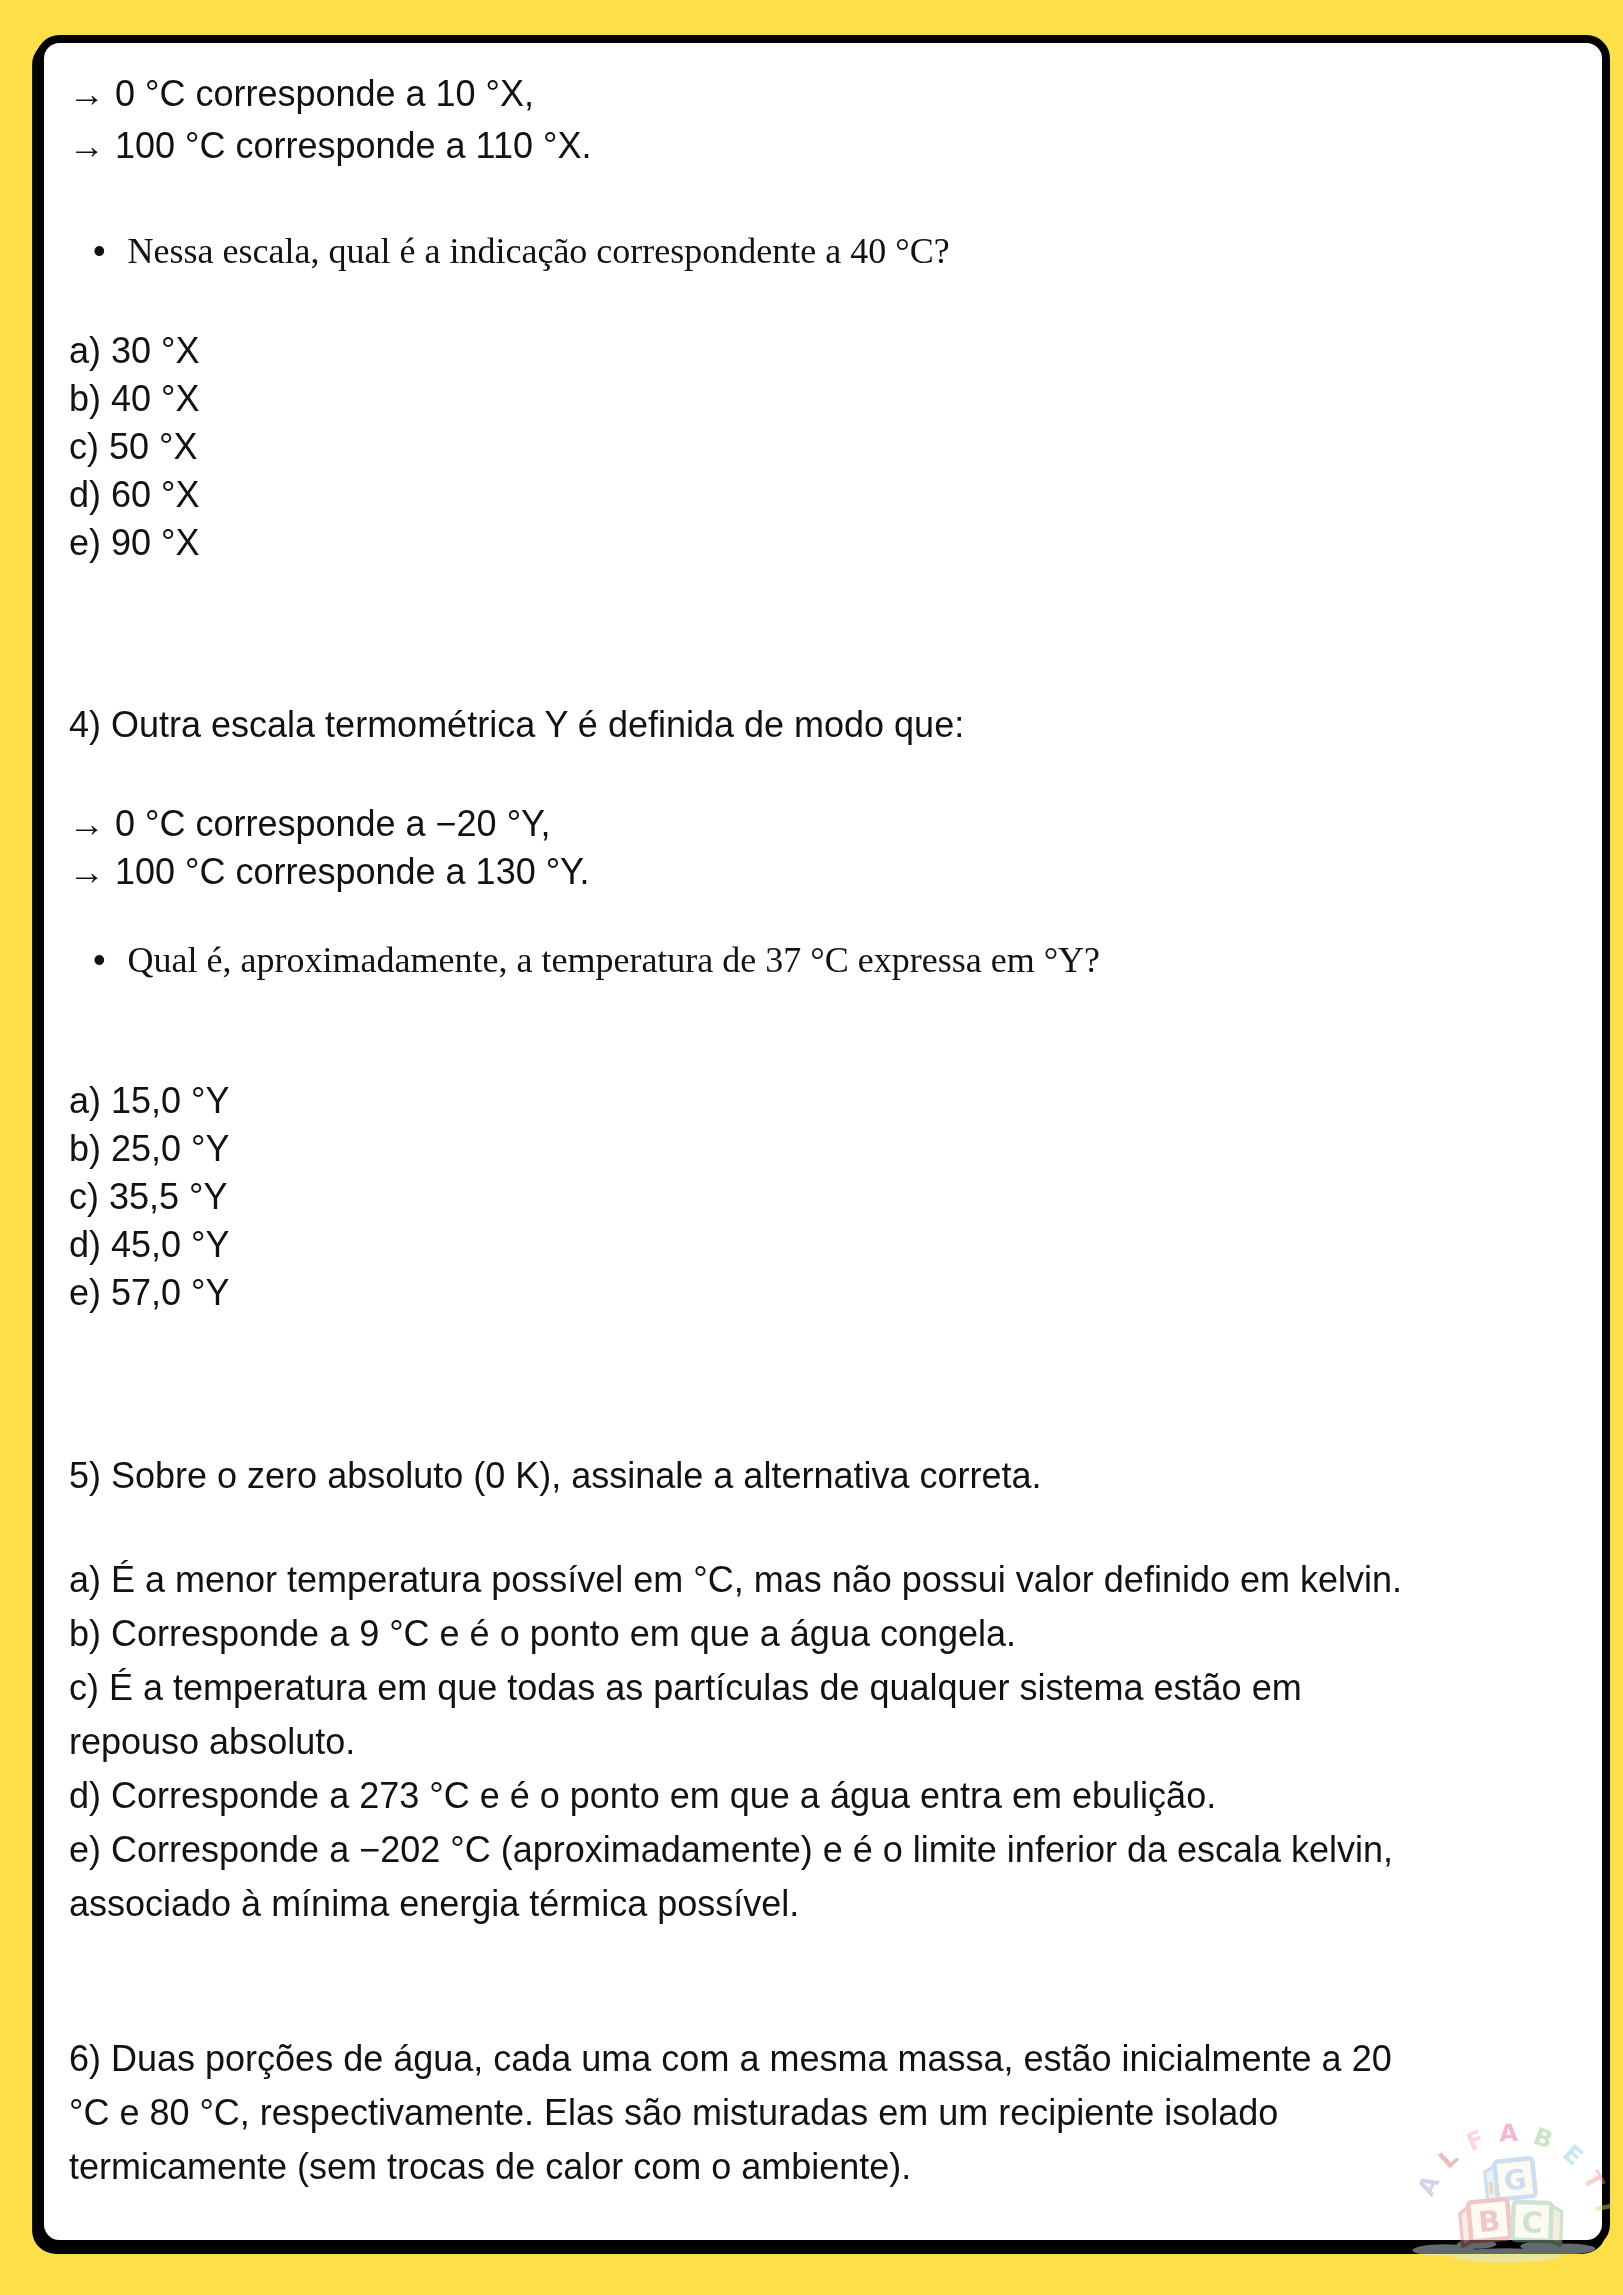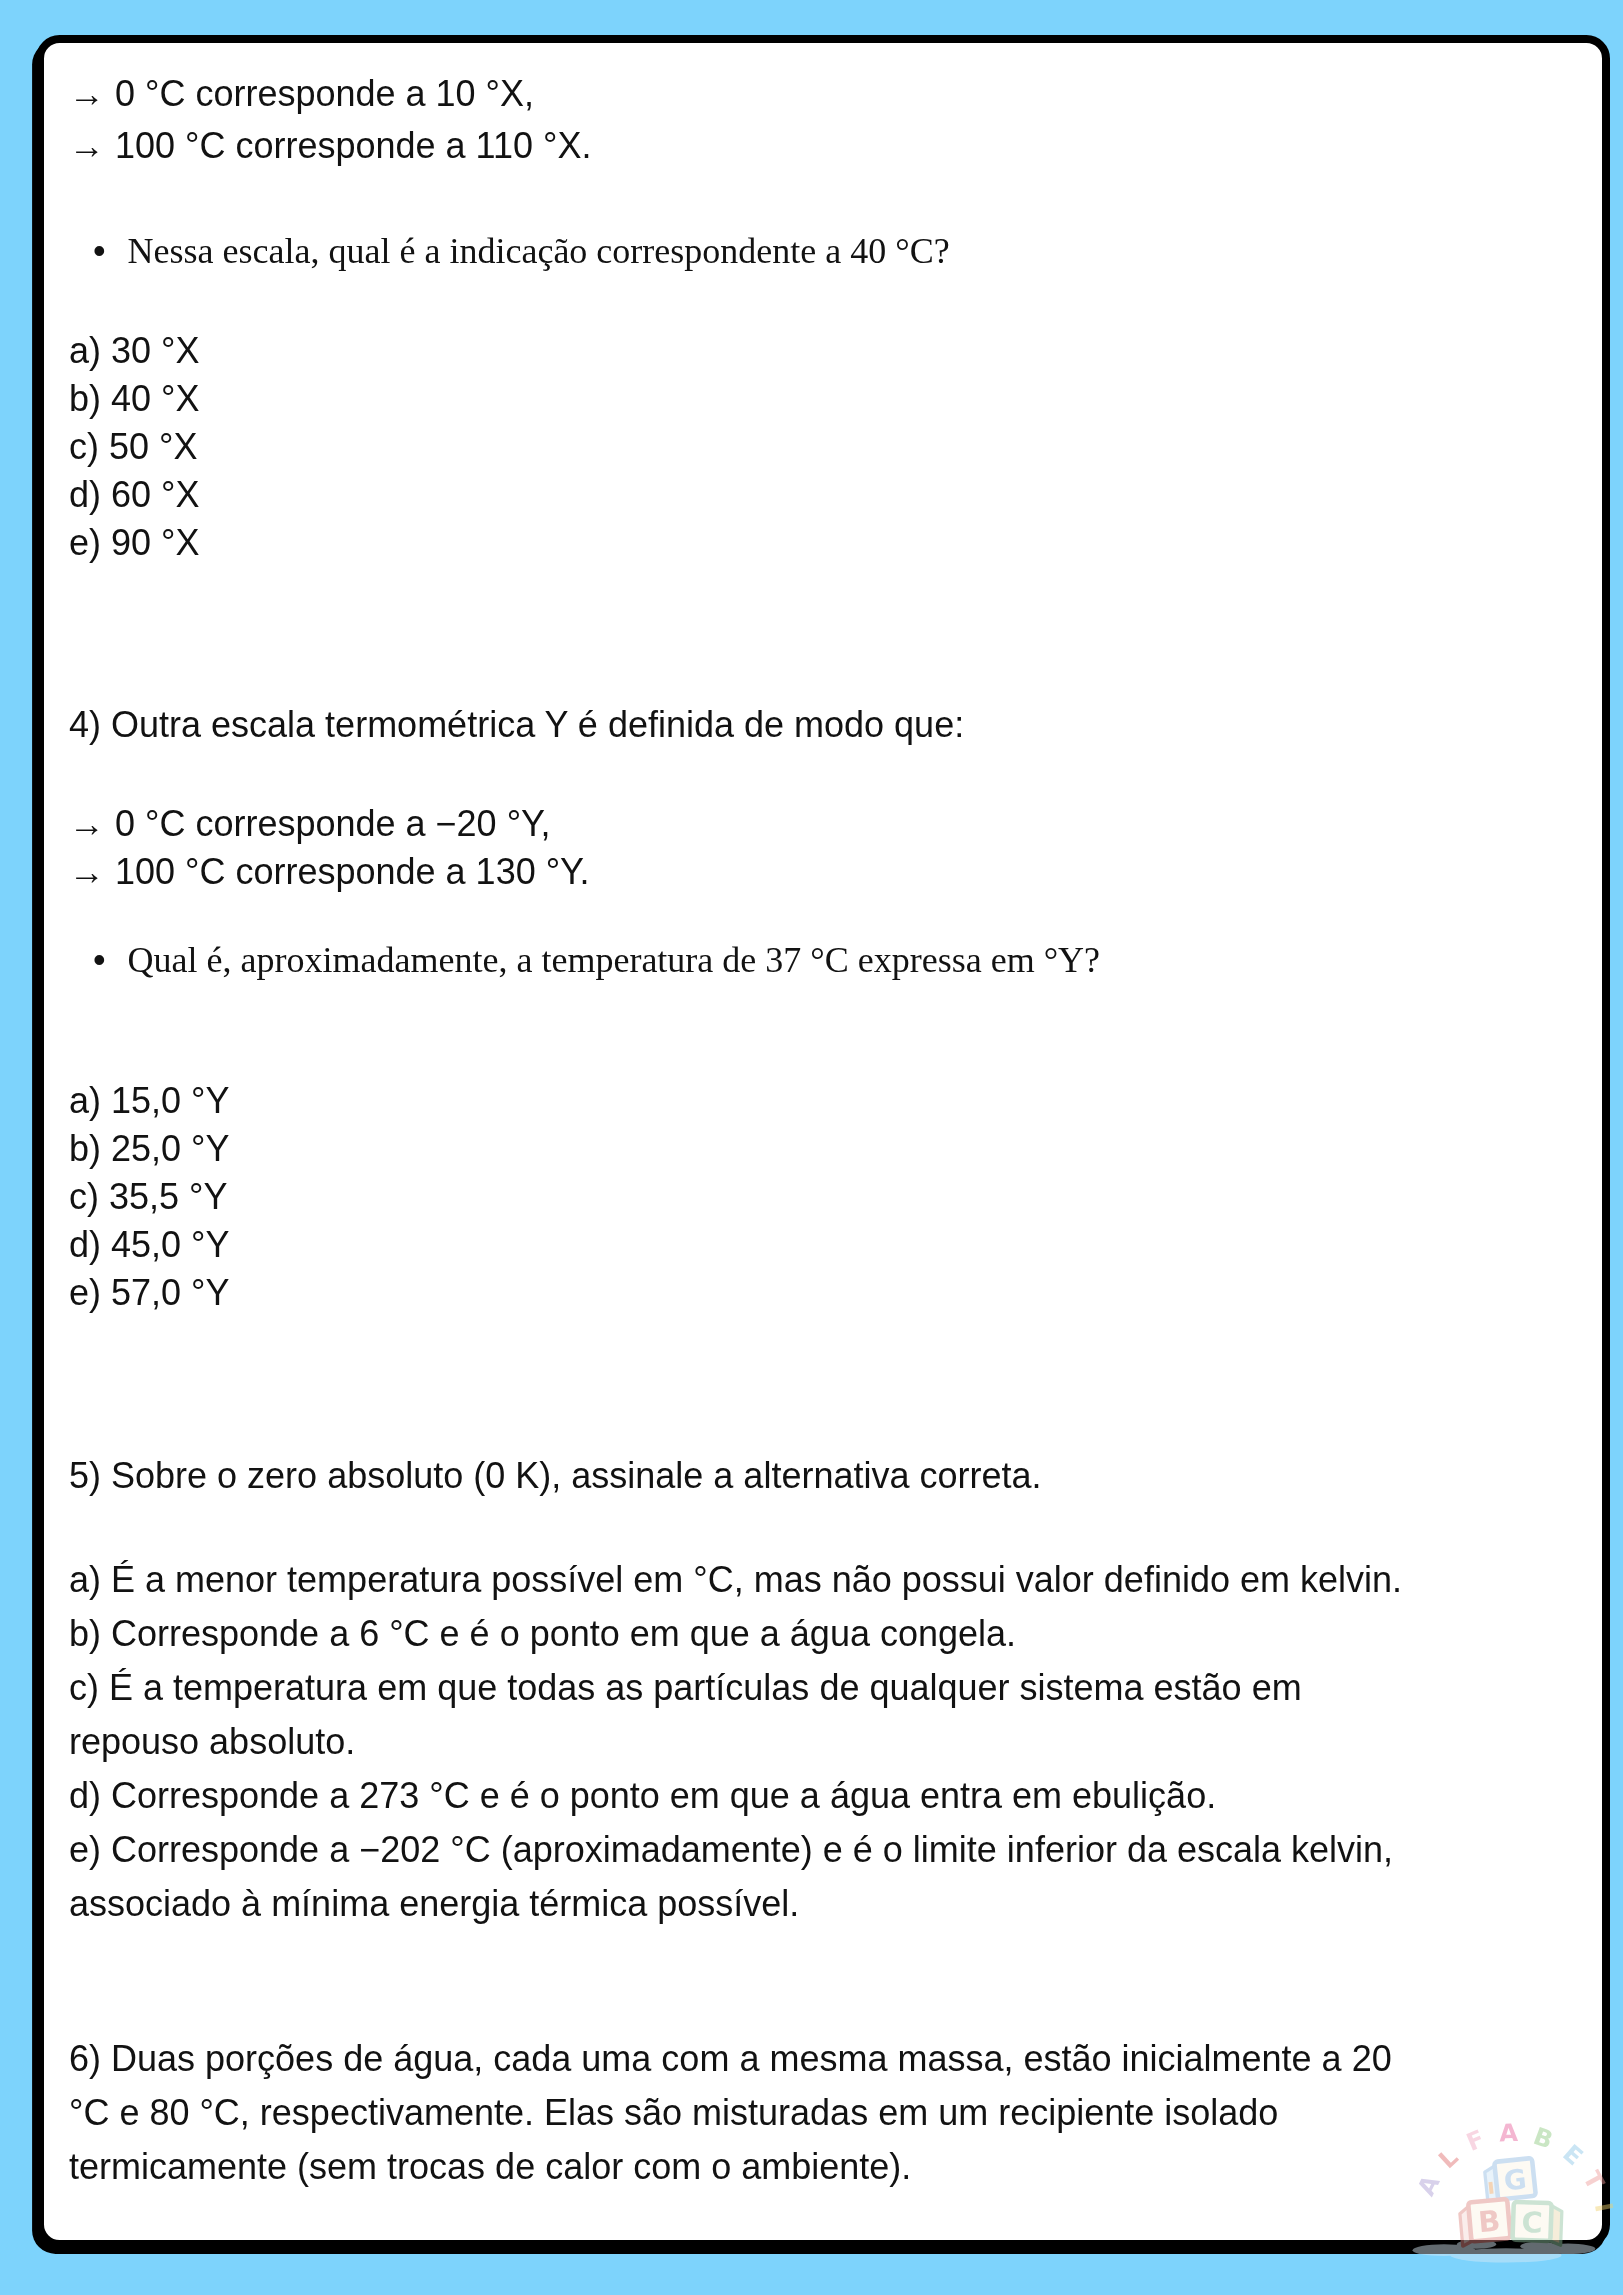--- a/index.html
+++ b/index.html
@@ -9,21 +9,21 @@
     height: 2295px;
     background: #ffffff;
     overflow: hidden;
     font-family: "Liberation Sans", "DejaVu Sans", sans-serif;
     color: #121212;
   }
   .page {
     position: relative;
     width: 1623px;
     height: 2295px;
-    background: #7dd3fc;
+    background: #fde047;
   }
   .frame {
     position: absolute;
     left: 36px;
     top: 35px;
     width: 1558px;
     height: 2197px;
     border: 8.5px solid #000000;
     border-radius: 23.5px;
     box-shadow: -3.9px 5.9px 0 #000000;
@@ -109,21 +109,21 @@
         <div class="line">d) 45,0 °Y</div>
         <div class="line">e) 57,0 °Y</div>
       </div>
 
       <div class="block lh80" style="top:1407px">
         <div class="line">5) Sobre o zero absoluto (0 K), assinale a alternativa correta.</div>
       </div>
 
       <div class="block lh83" style="top:1510px">
         <div class="line">a) É a menor temperatura possível em °C, mas não possui valor definido em kelvin.</div>
-        <div class="line">b) Corresponde a 6 °C e é o ponto em que a água congela.</div>
+        <div class="line">b) Corresponde a 9 °C e é o ponto em que a água congela.</div>
         <div class="line">c) É a temperatura em que todas as partículas de qualquer sistema estão em</div>
         <div class="line">repouso absoluto.</div>
         <div class="line">d) Corresponde a 273 °C e é o ponto em que a água entra em ebulição.</div>
         <div class="line">e) Corresponde a −202 °C (aproximadamente) e é o limite inferior da escala kelvin,</div>
         <div class="line">associado à mínima energia térmica possível.</div>
       </div>
 
       <div class="block lh83" style="top:1989px">
         <div class="line">6) Duas porções de água, cada uma com a mesma massa, estão inicialmente a 20</div>
         <div class="line">°C e 80 °C, respectivamente. Elas são misturadas em um recipiente isolado</div>

